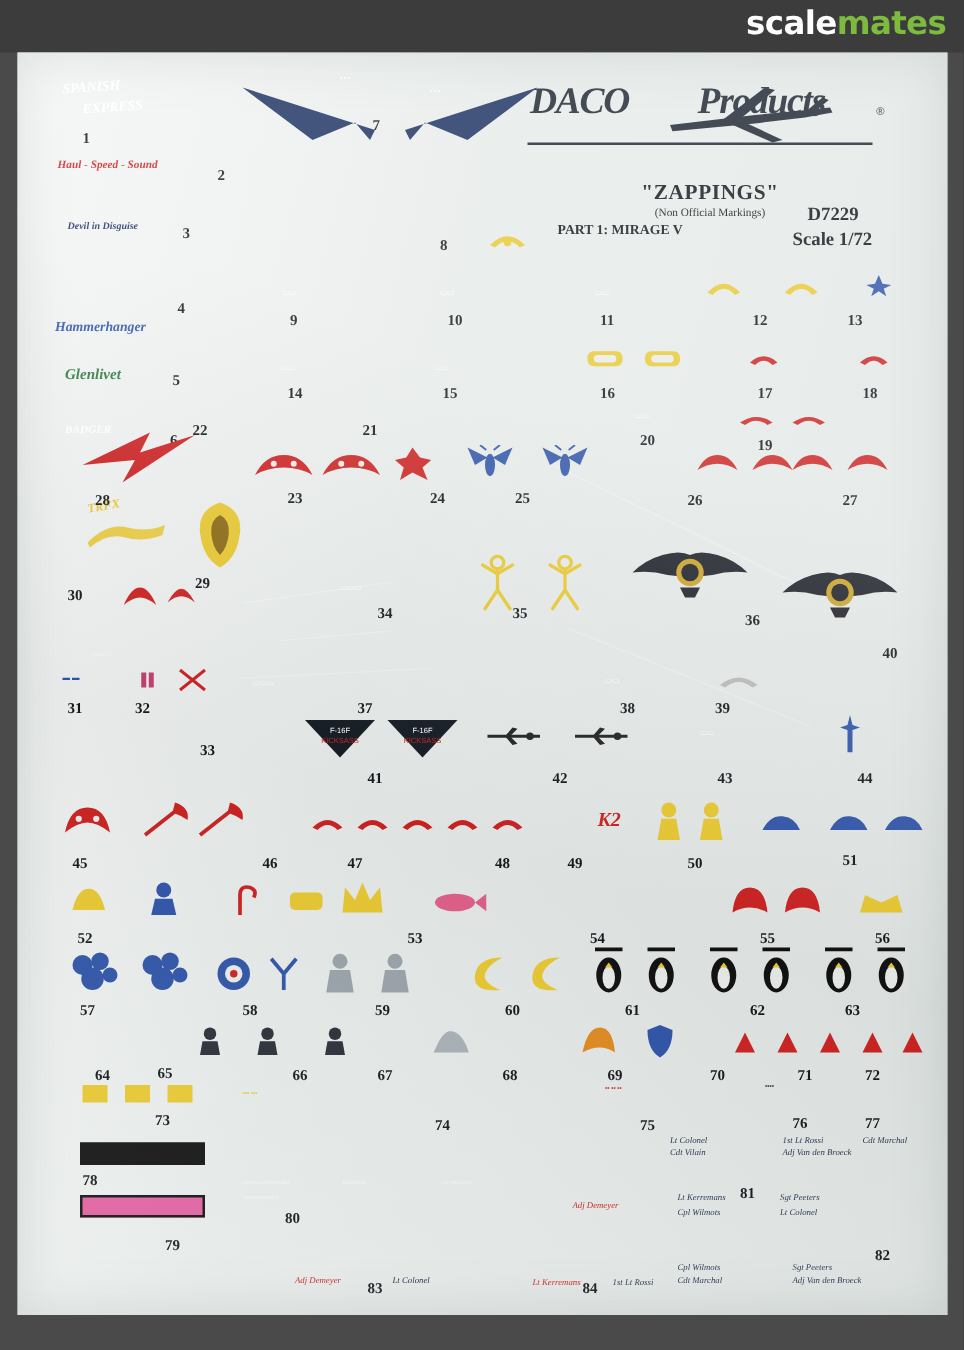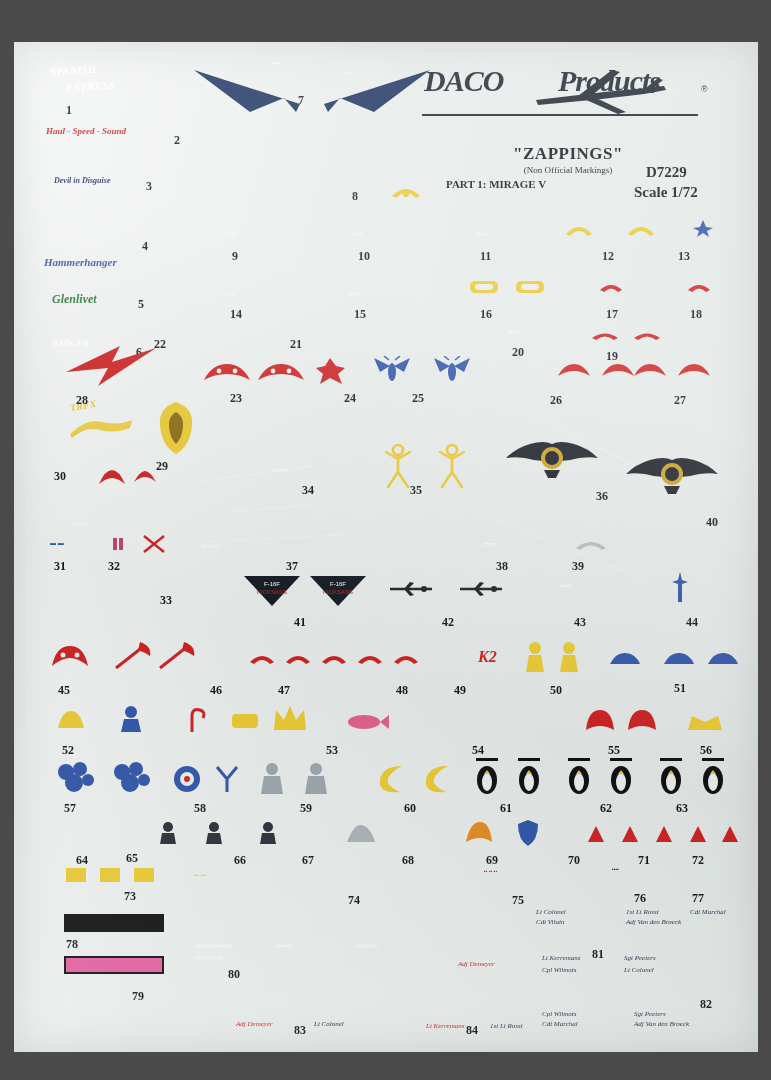--- a/index.html
+++ b/index.html
@@ -194,20 +194,25 @@
   .pink-bar {
     background: #e060a0;
     border: 2px solid #111;
   }
 </style>
 </head>
 <body>
 
 <div id="page">
 
+  <div id="banner">
+    <div id="watermark">
+      <span class="scale">scale</span><span class="mates">mates</span>
+    </div>
+  </div>
 
   <div id="sheet">
 
     <div class="scratch" style="left:430px; top:330px; width:240px; transform:rotate(26deg); opacity:.5;"></div>
     <div class="scratch" style="left:440px; top:460px; width:210px; transform:rotate(22deg); opacity:.4;"></div>
     <div class="scratch" style="left:180px; top:440px; width:120px; transform:rotate(-8deg); opacity:.55;"></div>
     <div class="scratch" style="left:210px; top:470px; width:90px; transform:rotate(-5deg); opacity:.5;"></div>
     <div class="scratch" style="left:180px; top:500px; width:150px; transform:rotate(-3deg); opacity:.45;"></div>
 
     <div id="logo-box">

